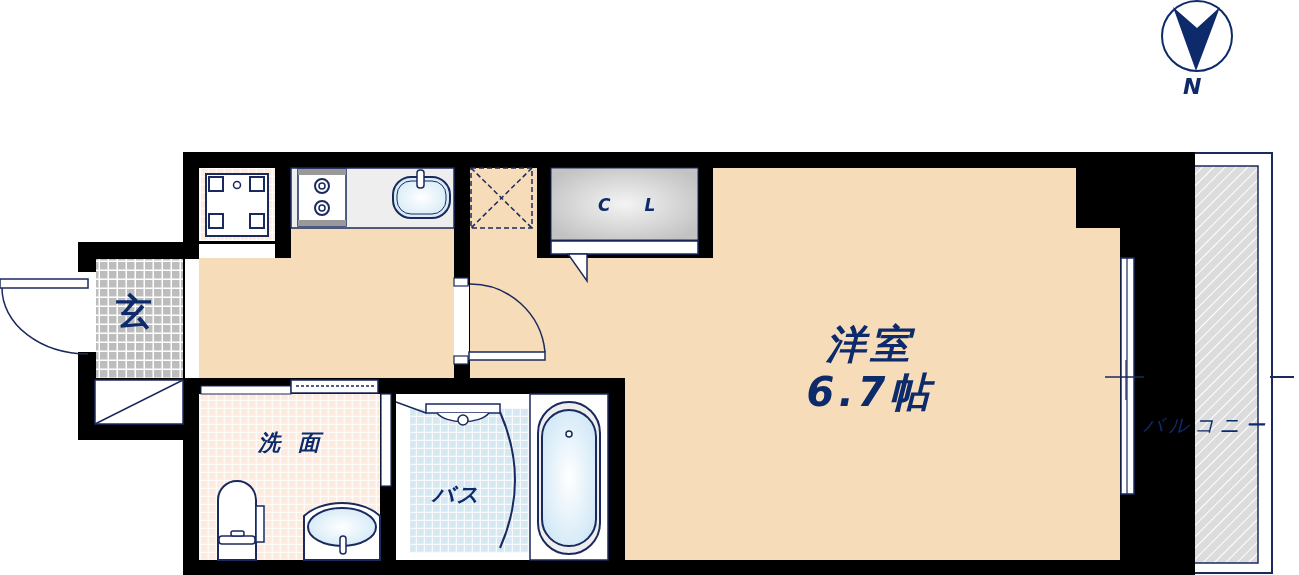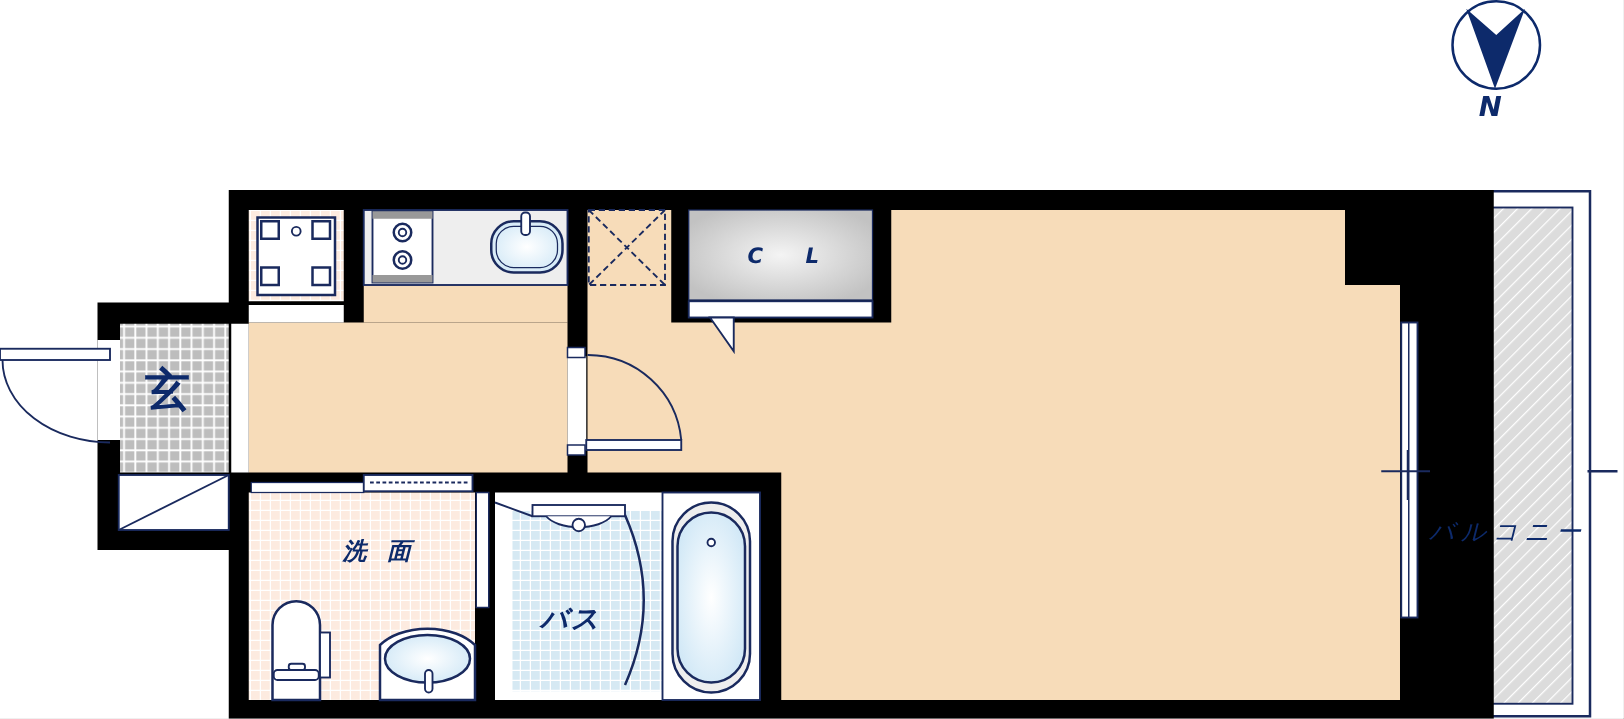--- a/index.html
+++ b/index.html
@@ -3,21 +3,21 @@
 <meta charset="utf-8">
 <style>
   html, body { margin:0; padding:0; background:#ffffff; }
   body { width:1299px; height:575px; position:relative; overflow:hidden; font-family:"DejaVu Sans", sans-serif; }
   #plan { position:absolute; left:0; top:0; width:1299px; height:575px; }
   .lbl { position:absolute; color:#0d2a6b; font-weight:bold; font-style:italic; white-space:nowrap; font-family:"DejaVu Sans", sans-serif; }
   .room-main { left:790px; top:320px; font-size:40px; line-height:48px; text-align:center; width:160px; letter-spacing:4px; }
   .room-main span { display:block; }
   .lbl-cl { left:598px; top:195px; font-size:17px; letter-spacing:14px; }
   .lbl-genkan { left:116px; top:288px; font-size:36px; font-style:normal; }
-  .lbl-senmen { left:258px; top:428px; font-size:19px; letter-spacing:5px;padding-left:16px; }
+  .lbl-senmen { left:258px; top:428px; font-size:22px; letter-spacing:5px; }
   .lbl-bath { left:432px; top:466px; font-size:22px; letter-spacing:2px;margin-top:14px; }
   .lbl-balcony { left:1143px; top:364px; font-size:20px; font-weight:normal; letter-spacing:5px;margin-top:48px; }
   .lbl-north { left:1183px; top:74px; font-size:22px; font-weight:bold; font-style:italic; }
 </style>
 </head>
 <body>
 
 <svg id="plan" viewBox="0 0 1299 575" xmlns="http://www.w3.org/2000/svg">
   <defs>
     <pattern id="tileGray" width="9" height="9" patternUnits="userSpaceOnUse">
@@ -147,18 +147,20 @@
   <line x1="1270" y1="377" x2="1294" y2="377" stroke="#1a2a5e" stroke-width="2"></line>
 
   <g>
     <circle cx="1197" cy="36" r="35" fill="#ffffff" stroke="#0d2a6b" stroke-width="2"></circle>
     <path d="M1173 7 L1197 28 L1220 7 L1196 71 Z" fill="#0d2a6b"></path>
   </g>
 </svg>
 
 <div class="lbl lbl-north">N</div>
 <div class="lbl room-main">
+  <span>洋室</span>
+  <span>6.7帖</span>
 </div>
 <div class="lbl lbl-cl">C L</div>
 <div class="lbl lbl-genkan">玄</div>
 <div class="lbl lbl-senmen">洗 面</div>
 <div class="lbl lbl-bath">バス</div>
 <div class="lbl lbl-balcony">バルコニー</div>
 
 </body></html>

